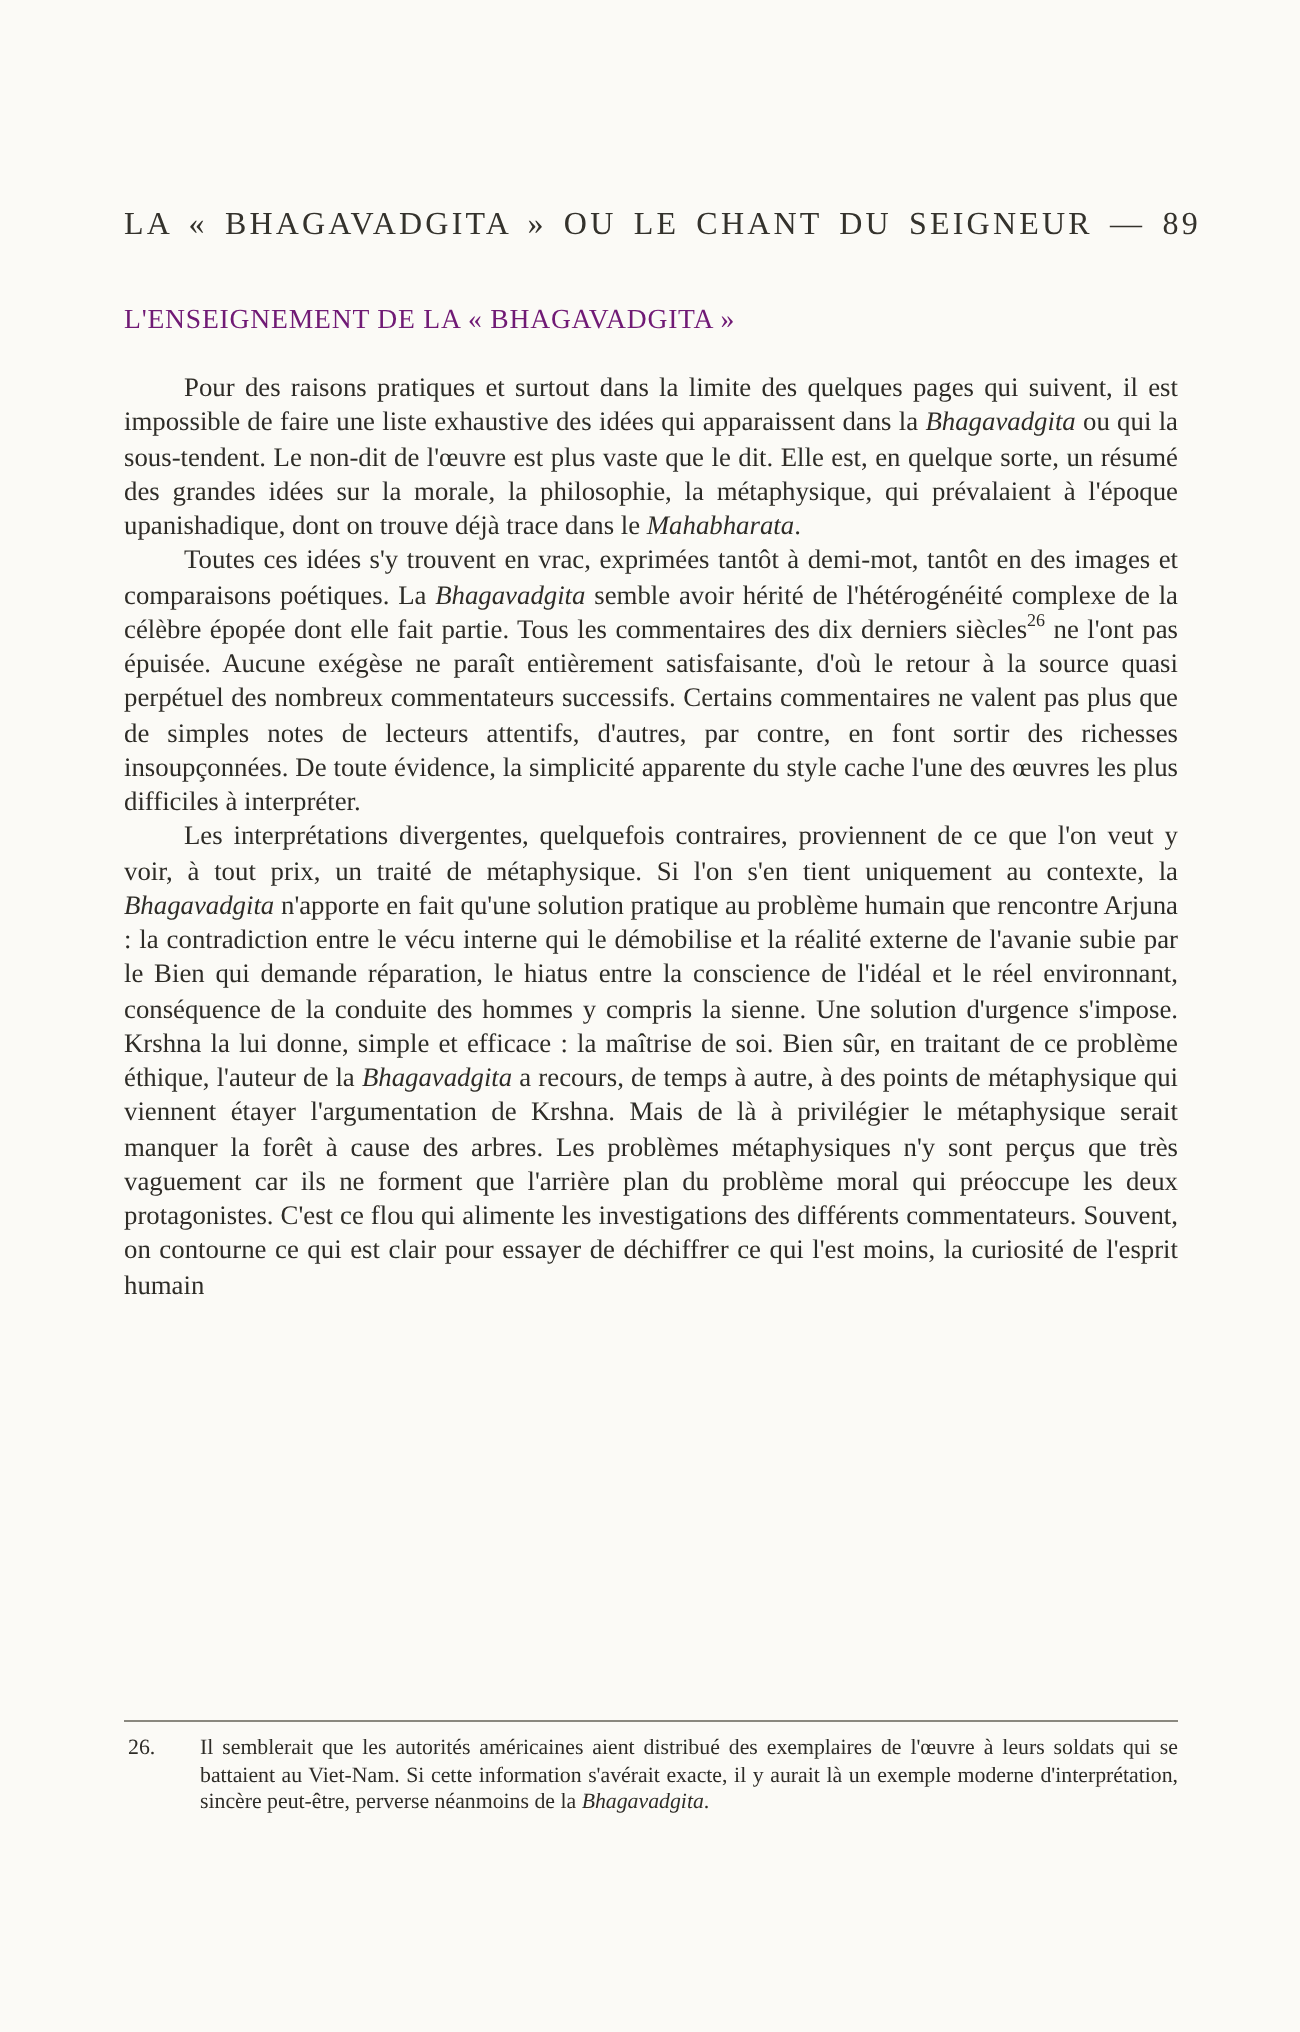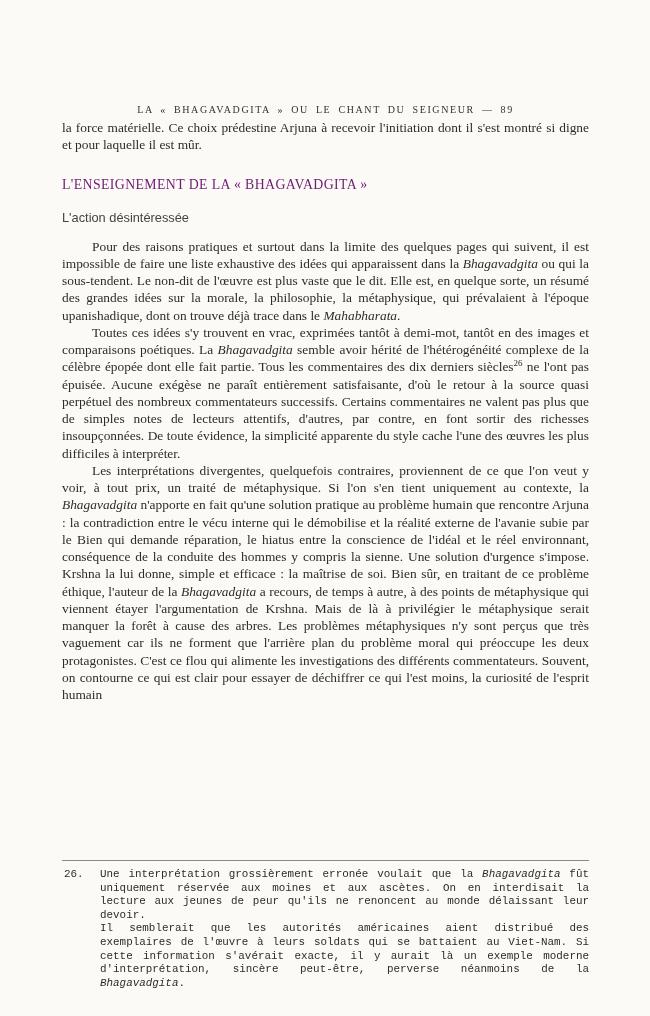--- a/index.html
+++ b/index.html
@@ -9,26 +9,26 @@
     color:#2e2c27;
     font-family:"Liberation Serif", serif;
   }
   .page {
     position:relative;
     width:650px; height:1016px;
     box-sizing:border-box;
     padding:104px 61px 0 62px;
   }
   .running-header {
-    font-size:10px;
+    font-size:16px;
     letter-spacing:1.6px;
     word-spacing:3px;
     text-align:center;
     white-space:nowrap;
-    margin:0 0 4px 0;
+    margin:0 0 30px 0;
     color:#34322c;
   }
   .body-text p {
     font-size:13.4px;
     line-height:17.25px;
     text-align:justify;
     margin:0;
     hyphens:auto;
   }
   .body-text p.indent { text-indent:30px; }
@@ -52,56 +52,53 @@
     vertical-align:super;
     margin-top:30px;
   }
   .footnotes {
     position:absolute;
     left:62px; right:61px; top:860px;
     border-top:1px solid #8a887f;
     padding-top:7px;
     background:#fbfaf6;
   }
-  .footnote { position:relative; padding-left:38px;font-family:Liberation Mono, monospace; }
+  .footnote { position:relative; padding-left:38px; }
   .fn-number { position:absolute; left:2px; top:0; font-size:10.9px; line-height:13.6px; }
   .footnotes p {
     font-size:10.9px;
     line-height:13.6px;
     text-align:justify;
     margin:0;
     hyphens:auto;
   }
 </style>
 </head>
 <body style="background: rgb(251, 250, 246); color: rgb(46, 44, 39);">
 
 <div class="page">
 
   <div class="running-header">LA « BHAGAVADGITA » OU LE CHANT DU SEIGNEUR — 89</div>
 
   <div class="body-text">
 
-    <p class="para">la force matérielle. Ce choix prédestine Arjuna à recevoir l'initiation dont il s'est montré si digne et pour laquelle il est mûr.</p>
 
     <h2 class="section-heading">L'ENSEIGNEMENT DE LA « BHAGAVADGITA »</h2>
 
-    <h3 class="subsection-heading">L'action désintéressée</h3>
 
     <div>
         <p class="indent">Pour des raisons pratiques et surtout dans la limite des quelques pages qui suivent, il est impossible de faire une liste exhaustive des idées qui apparaissent dans la <i>Bhagavadgita</i> ou qui la sous-tendent. Le non-dit de l'œuvre est plus vaste que le dit. Elle est, en quelque sorte, un résumé des grandes idées sur la morale, la philosophie, la métaphysique, qui prévalaient à l'époque upanishadique, dont on trouve déjà trace dans le <i>Mahabharata</i>.</p>
         <p class="indent">Toutes ces idées s'y trouvent en vrac, exprimées tantôt à demi-mot, tantôt en des images et comparaisons poétiques. La <i>Bhagavadgita</i> semble avoir hérité de l'hétérogénéité complexe de la célèbre épopée dont elle fait partie. Tous les commentaires des dix derniers siècles<sup>26</sup> ne l'ont pas épuisée. Aucune exégèse ne paraît entièrement satisfaisante, d'où le retour à la source quasi perpétuel des nombreux commentateurs successifs. Certains commentaires ne valent pas plus que de simples notes de lecteurs attentifs, d'autres, par contre, en font sortir des richesses insoupçonnées. De toute évidence, la simplicité apparente du style cache l'une des œuvres les plus difficiles à interpréter.</p>
         <p class="indent">Les interprétations divergentes, quelquefois contraires, proviennent de ce que l'on veut y voir, à tout prix, un traité de métaphysique. Si l'on s'en tient uniquement au contexte, la <i>Bhagavadgita</i> n'apporte en fait qu'une solution pratique au problème humain que rencontre Arjuna : la contradiction entre le vécu interne qui le démobilise et la réalité externe de l'avanie subie par le Bien qui demande réparation, le hiatus entre la conscience de l'idéal et le réel environnant, conséquence de la conduite des hommes y compris la sienne. Une solution d'urgence s'impose. Krshna la lui donne, simple et efficace : la maîtrise de soi. Bien sûr, en traitant de ce problème éthique, l'auteur de la <i>Bhagavadgita</i> a recours, de temps à autre, à des points de métaphysique qui viennent étayer l'argumentation de Krshna. Mais de là à privilégier le métaphysique serait manquer la forêt à cause des arbres. Les problèmes métaphysiques n'y sont perçus que très vaguement car ils ne forment que l'arrière plan du problème moral qui préoccupe les deux protagonistes. C'est ce flou qui alimente les investigations des différents commentateurs. Souvent, on contourne ce qui est clair pour essayer de déchiffrer ce qui l'est moins, la curiosité de l'esprit humain</p>
       </div>
 
   </div>
 
   <div class="footnotes">
     <div class="footnote">
       <span class="fn-number">26.</span>
       <div class="fn-body">
-          <p>Une interprétation grossièrement erronée voulait que la <i>Bhagavadgita</i> fût uniquement réservée aux moines et aux ascètes. On en interdisait la lecture aux jeunes de peur qu'ils ne renoncent au monde délaissant leur devoir.</p>
           <p>Il semblerait que les autorités américaines aient distribué des exemplaires de l'œuvre à leurs soldats qui se battaient au Viet-Nam. Si cette information s'avérait exacte, il y aurait là un exemple moderne d'interprétation, sincère peut-être, perverse néanmoins de la <i>Bhagavadgita</i>.</p>
         </div>
     </div>
   </div>
 
 </div>
 
 </body></html>

